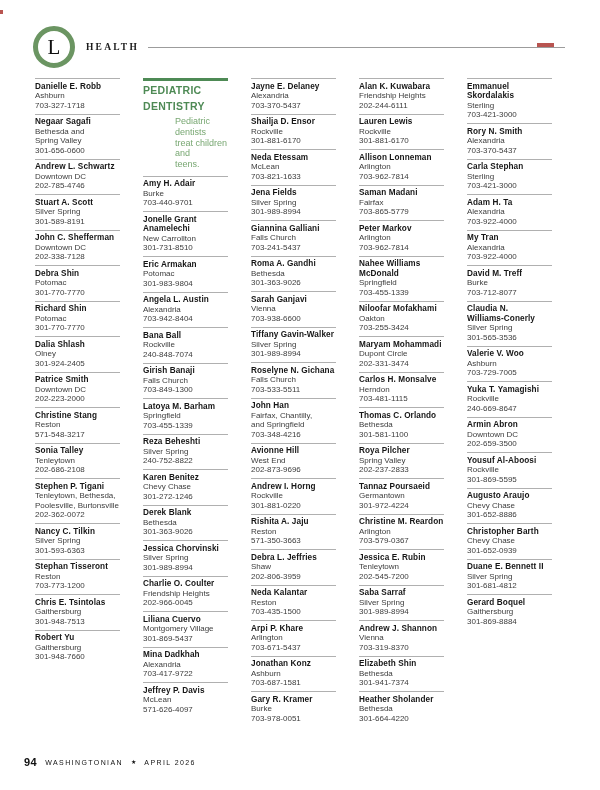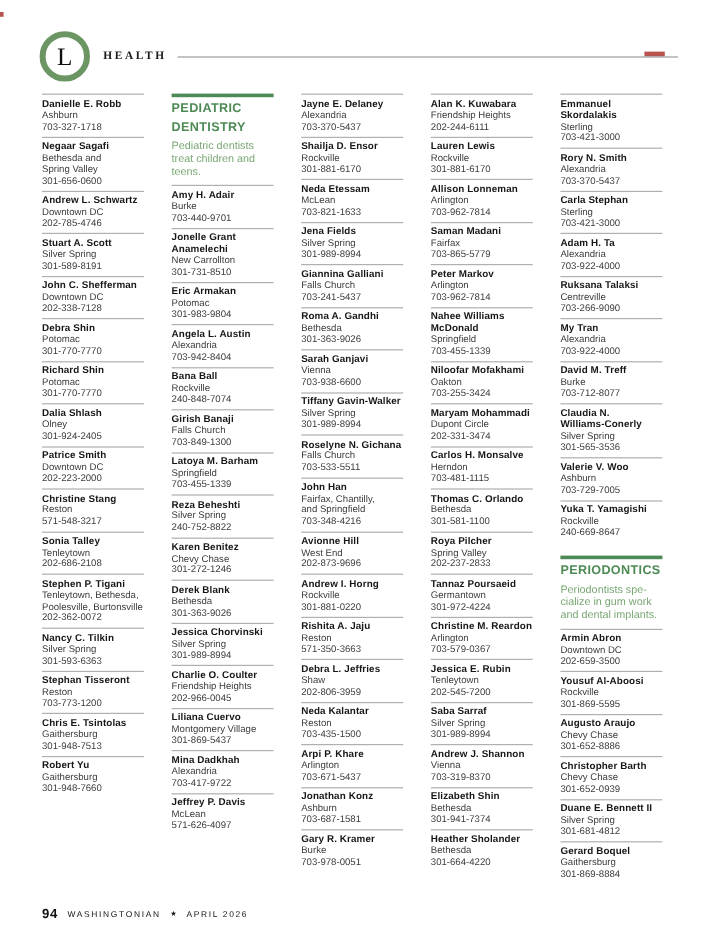--- a/index.html
+++ b/index.html
@@ -23,24 +23,24 @@
   .entry-name{font-weight:700;font-size:8.2px;line-height:9.5px;color:#161616;letter-spacing:0.1px;}
   .entry-loc{font-size:8px;line-height:9.5px;color:#3c3c3c;}
   .entry-phone{font-size:8px;line-height:9.5px;color:#3c3c3c;}
 
   .section-block{padding-bottom:1px;}
   .entry + .section-block{margin-top:11px;}
   .section-rule{height:3px;background:#4e8a55;}
   .section-title{margin-top:4px;font-size:10.5px;line-height:11.5px;font-weight:700;
         color:#4e8a55;letter-spacing:0.3px;}
   .section-desc{font-size:9px;line-height:10.8px;color:#79a873;}
-  .section-desc-wrap{margin-top:4px;margin-bottom:5px;}
+  .section-desc-wrap{margin-top:4px;margin-bottom:5px;margin-left:32px;}
 
   
-  .footer{position:absolute;left:35px;top:756px;display:flex;align-items:center;gap:8px;color:#111;}
+  .footer{position:absolute;left:24px;top:756px;display:flex;align-items:center;gap:8px;color:#111;}
   .page-num{font-weight:700;font-size:11px;letter-spacing:0.5px;}
   .mag,.issue{font-size:7px;letter-spacing:1.4px;font-weight:500;}
   .star{font-size:6px;line-height:1;}
 
   
   .crop{position:absolute;background:#b85450;}
   .crop-tl{left:0;top:10px;width:3px;height:4px;}
   .crop-right{left:537px;top:43px;width:17px;height:4px;}
 </style>
 </head>
@@ -434,25 +434,20 @@
           <div class="entry-name">Carla Stephan</div>
           <div class="entry-loc">Sterling</div>
           <div class="entry-phone">703-421-3000</div>
         </div>
         <div class="entry">
           <div class="entry-name">Adam H. Ta</div>
           <div class="entry-loc">Alexandria</div>
           <div class="entry-phone">703-922-4000</div>
         </div>
         <div class="entry">
-          <div class="entry-name">Ruksana Talaksi</div>
-          <div class="entry-loc">Centreville</div>
-          <div class="entry-phone">703-266-9090</div>
-        </div>
-        <div class="entry">
           <div class="entry-name">My Tran</div>
           <div class="entry-loc">Alexandria</div>
           <div class="entry-phone">703-922-4000</div>
         </div>
         <div class="entry">
           <div class="entry-name">David M. Treff</div>
           <div class="entry-loc">Burke</div>
           <div class="entry-phone">703-712-8077</div>
         </div>
         <div class="entry">
@@ -463,29 +458,20 @@
         </div>
         <div class="entry">
           <div class="entry-name">Valerie V. Woo</div>
           <div class="entry-loc">Ashburn</div>
           <div class="entry-phone">703-729-7005</div>
         </div>
         <div class="entry">
           <div class="entry-name">Yuka T. Yamagishi</div>
           <div class="entry-loc">Rockville</div>
           <div class="entry-phone">240-669-8647</div>
-        </div>
-        <div class="section-block">
-          <div class="section-rule"></div>
-          <div class="section-title">PERIODONTICS</div>
-          <div class="section-desc-wrap">
-            <div class="section-desc">Periodontists spe-</div>
-            <div class="section-desc">cialize in gum work</div>
-            <div class="section-desc">and dental implants.</div>
-          </div>
         </div>
         <div class="entry">
           <div class="entry-name">Armin Abron</div>
           <div class="entry-loc">Downtown DC</div>
           <div class="entry-phone">202-659-3500</div>
         </div>
         <div class="entry">
           <div class="entry-name">Yousuf Al-Aboosi</div>
           <div class="entry-loc">Rockville</div>
           <div class="entry-phone">301-869-5595</div>

